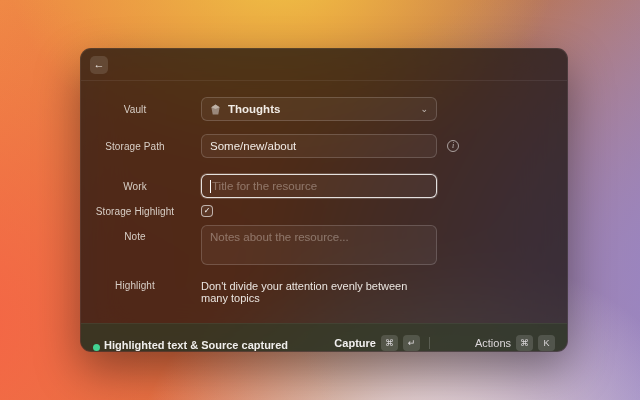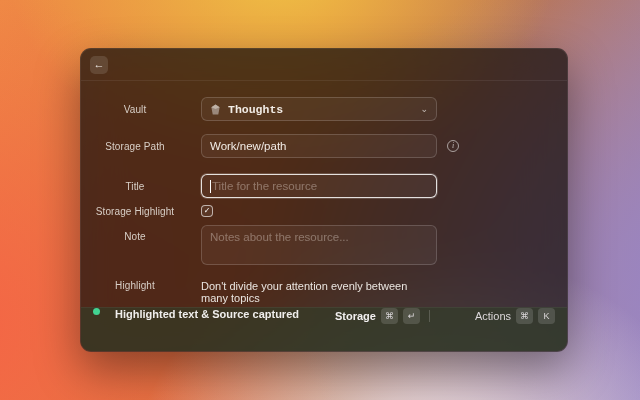--- a/index.html
+++ b/index.html
@@ -41,21 +41,21 @@
     flex:none;
   }
   .field {
     width:236px; height:24px; border-radius:6px;
     background:rgba(255,255,255,0.045);
     border:1px solid rgba(255,255,255,0.17);
     display:flex; align-items:center; padding:0 8px;
     font-size:11.5px; color:#f2ece6;
   }
   .select { justify-content:flex-start; gap:7px; cursor:pointer; }
-  .select .val { font-weight:600;font-family:Liberation Mono, monospace; }
+  .select .val { font-weight:600; }
   .chevron { margin-left:auto; color:rgba(255,255,255,0.65); font-size:9px; line-height:1; }
   .vault-gem { width:11px; height:11px; flex:none; opacity:0.85; }
   .info-circle {
     width:12px; height:12px; border-radius:50%;
     border:1px solid rgba(255,255,255,0.55);
     color:rgba(255,255,255,0.65); font-size:8px; line-height:1;
     display:flex; align-items:center; justify-content:center;
     margin-left:10px; flex:none; font-family:"Liberation Serif", serif; font-style:italic;
   }
   .focused {
@@ -82,24 +82,24 @@
     font-size:10px; font-weight:600; color:#f3ece7; cursor:pointer;
   }
   .chip-ring {
     width:7px; height:7px; border-radius:50%;
     border:1.5px solid #e2513e; flex:none;
   }
   .chip-x { color:rgba(255,255,255,0.45); font-size:10px; line-height:1; margin-left:1px; }
   .hl-row { margin-bottom:8px; align-items:flex-start; }
   .hl-text { font-size:11px; color:#eae5e0; width:236px; }
   .statusbar {
-    position:absolute; left:0; right:0; bottom:0; height:44px;
+    position:absolute; left:0; right:0; bottom:0; height:28px;
     background:rgba(48,62,40,0.60);
     border-top:1px solid rgba(255,255,255,0.05);
-    display:flex; align-items:flex-start; padding:0 12px; gap:15px;
+    display:flex; align-items:flex-end; padding:0 12px; gap:4px;
   }
   .dot { width:7px; height:7px; border-radius:50%; flex:none; }
   .status-text { font-size:11px; font-weight:600; color:#f0eeec; }
   .sb-right { margin-left:auto; display:flex; align-items:center; gap:7px; }
   .sb-action { display:flex; align-items:center; gap:5px; cursor:pointer; }
   .sb-label { font-size:11px; font-weight:600; color:#f2f0f0; }
   .sb-label.dim { font-weight:500; color:#dcd7da;margin-left:36px; }
   .key {
     min-width:17px; height:16px; padding:0 3px; border-radius:4px;
     background:rgba(255,255,255,0.14);
@@ -129,29 +129,29 @@
           <polygon points="6,0.5 10.5,3.5 6,5.5 1.5,3.5" fill="#d8cfc8" opacity="0.85"></polygon>
         </svg>
         <span class="val">Thoughts</span>
         <span class="chevron">⌄</span>
       </div>
     </div>
 
     <div class="row" style="margin-bottom:16px">
       <div class="label">Storage Path</div>
       <div class="field">
-        <span>Work/new/path</span>
+        <span>Some/new/about</span>
       </div>
       <div class="info-circle">
         <span>i</span>
       </div>
     </div>
 
     <div class="row" style="margin-bottom:7px">
-      <div class="label">Title</div>
+      <div class="label">Work</div>
       <div class="field focused">
         <span class="caret"></span>
         <span class="placeholder">Title for the resource</span>
       </div>
     </div>
 
     <div class="row cb-row">
       <div class="label">Storage Highlight</div>
       <div class="checkbox">
         <span>✓</span>
@@ -171,21 +171,21 @@
       <div class="hl-text">Don't divide your attention evenly between many topics</div>
     </div>
 
   </div>
 
   <div class="statusbar">
     <span class="dot" style="background: rgb(66, 211, 146);"></span>
     <span class="status-text">Highlighted text &amp; Source captured</span>
     <div class="sb-right">
       <div class="sb-action">
-        <span class="sb-label">Storage</span>
+        <span class="sb-label">Capture</span>
         <span class="key">⌘</span>
         <span class="key">↵</span>
       </div>
       <span class="sb-divider"></span>
       <div class="sb-action">
         <span class="sb-label dim">Actions</span>
         <span class="key">⌘</span>
         <span class="key">K</span>
       </div>
     </div>

